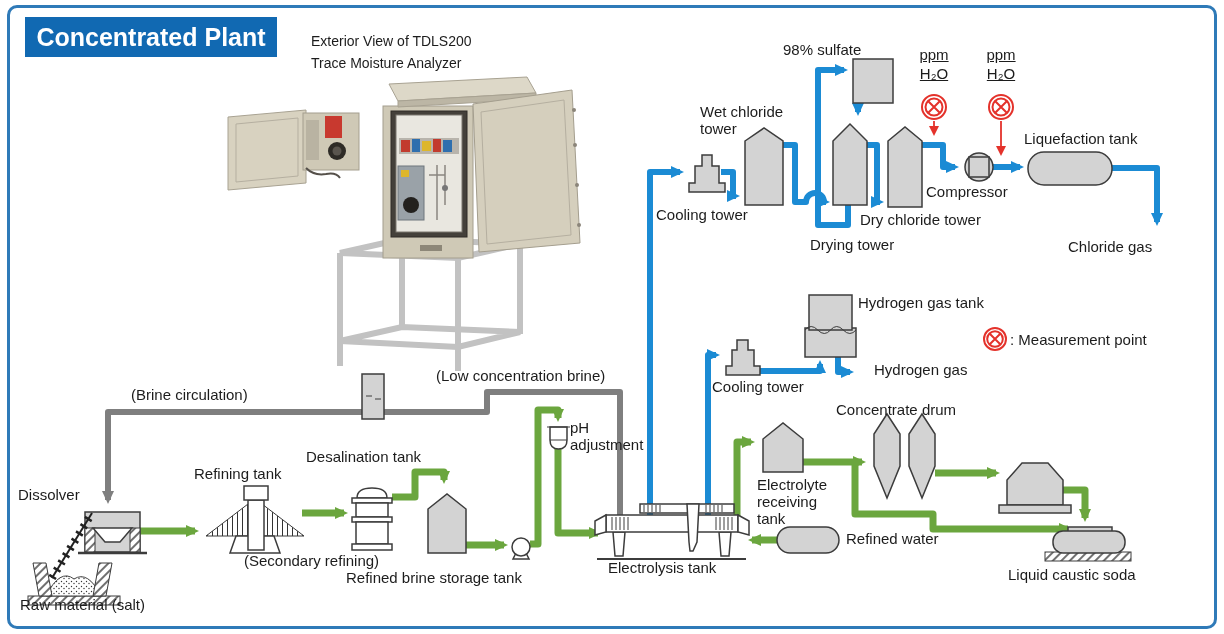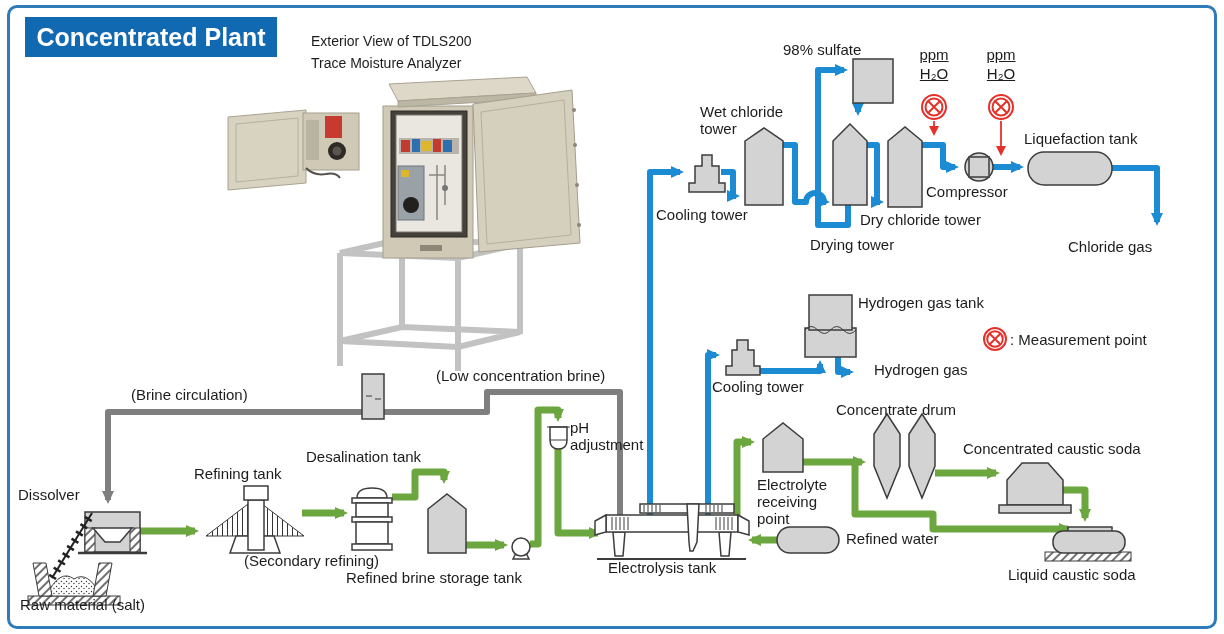--- a/index.html
+++ b/index.html
@@ -314,20 +314,19 @@
 <div class="lbl" style="left:131px;top:386px;width:170px;">(Brine circulation)</div>
 <div class="lbl" style="left:306px;top:428px;width:150px;margin-top:20px;">Desalination tank</div>
 <div class="lbl" style="left:436px;top:367px;width:230px;">(Low concentration brine)</div>
 <div class="lbl" style="left:194px;top:465px;width:110px;">Refining tank</div>
 <div class="lbl" style="left:18px;top:486px;width:90px;">Dissolver</div>
 <div class="lbl" style="left:20px;top:596px;width:180px;">Raw material (salt)</div>
 <div class="lbl" style="left:244px;top:552px;width:170px;">(Secondary refining)</div>
 <div class="lbl" style="left:346px;top:569px;width:240px;">Refined brine storage tank</div>
 <div class="lbl" style="left:570px;top:419px;width:92px;">pH adjustment</div>
 <div class="lbl" style="left:608px;top:559px;width:140px;">Electrolysis tank</div>
-<div class="lbl" style="left:757px;top:476px;width:88px;">Electrolyte receiving point</div>
+<div class="lbl" style="left:757px;top:476px;width:88px;">Electrolyte receiving tank</div>
 <div class="lbl" style="left:846px;top:530px;width:120px;">Refined water</div>
 <div class="lbl" style="left:836px;top:401px;width:160px;">Concentrate drum</div>
-<div class="lbl" style="left:963px;top:440px;width:240px;">Concentrated caustic soda</div>
 <div class="lbl" style="left:1008px;top:566px;width:180px;">Liquid caustic soda</div>
 
 <div id="frame"></div>
 </div>
 
 </body></html>

